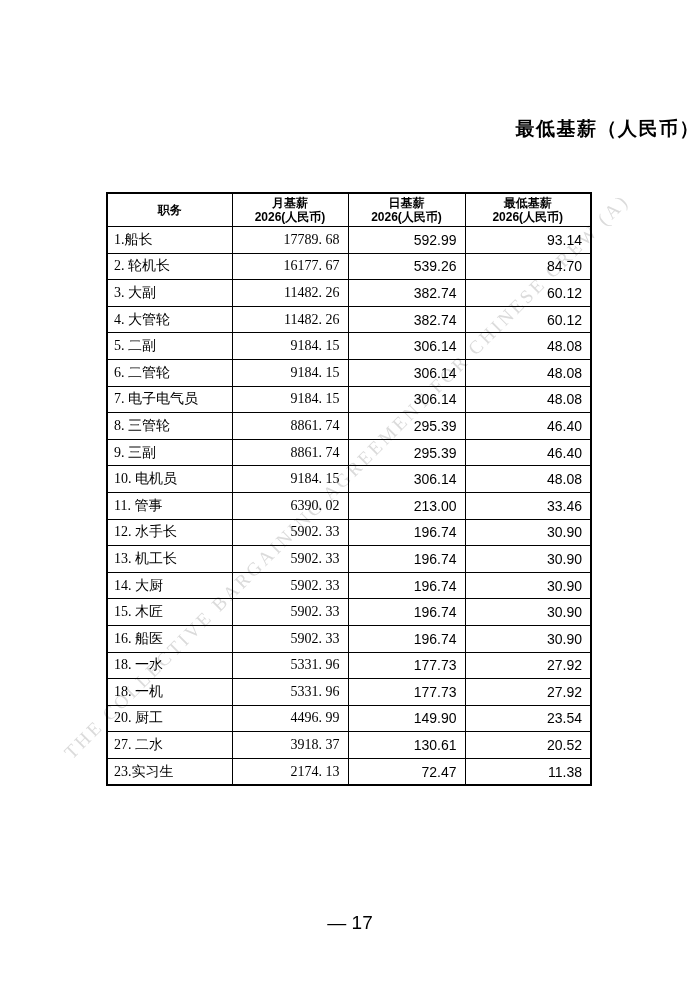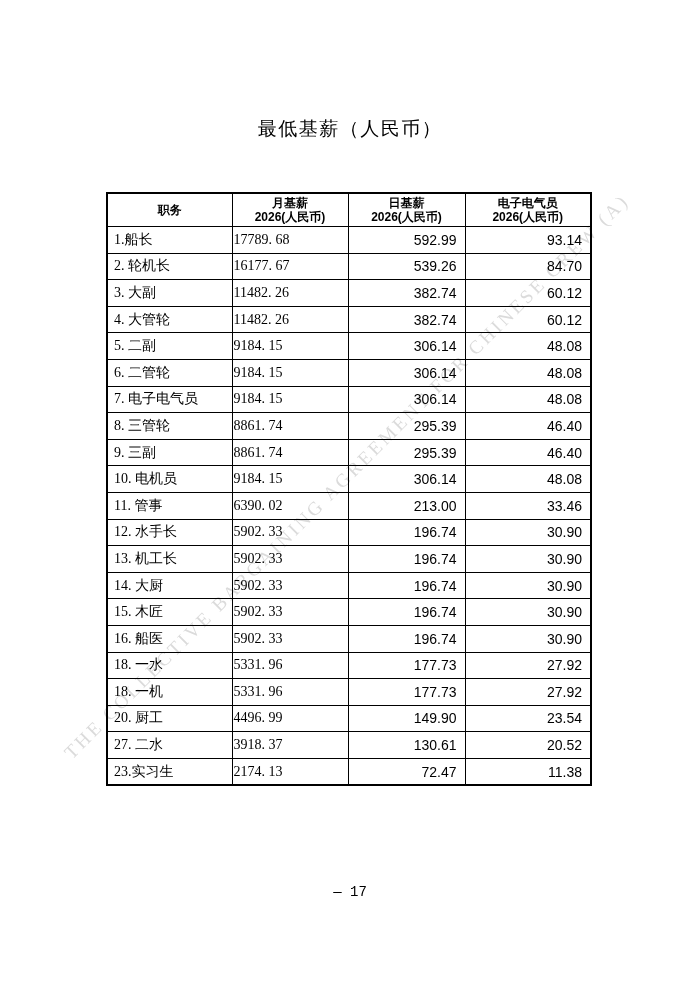--- a/index.html
+++ b/index.html
@@ -31,23 +31,23 @@
     pointer-events: none;
     z-index: 0;
   }
 
   
   .title {
     position: absolute;
     top: 116px;
     left: 0;
     width: 100%;
-    text-align: center;
+    text-align: right;
     font-family: "Liberation Sans", sans-serif;
-    font-weight: 400;
+    font-weight: 700;
     font-size: 19px;
     letter-spacing: 1.5px;
     z-index: 2;
   }
 
   
   .table-wrap {
     position: absolute;
     left: 106px;
     top: 192px;
@@ -80,39 +80,40 @@
     height: 23.6px;
     vertical-align: middle;
     font-size: 14px;
   }
   td.c-pos {
     text-align: left;
     padding-left: 6px;
     font-family: "Liberation Serif", serif;
   }
   td.c-month {
+    text-align: right;
     padding-right: 8px;
     font-family: "Liberation Serif", serif;
   }
   td.c-day, td.c-hour {
     text-align: right;
     padding-right: 8px;
     font-family: "Liberation Sans", sans-serif;
     font-size: 12.5px;
   }
 
   
   .footer {
     position: absolute;
-    top: 884px;
+    top: 912px;
     left: 0;
     width: 100%;
     text-align: center;
-    font-family: Liberation Mono, monospace;
-    font-size: 14px;
+    font-family: Liberation Sans, sans-serif;
+    font-size: 19px;
     z-index: 1;
   }
 </style>
 </head>
 <body>
 
 <div class="watermark">THE COLLECTIVE BARGAINING AGREEMENT FOR CHINESE CREW (A)</div>
 
 <div class="title">最低基薪（人民币）</div>
 
@@ -132,21 +133,21 @@
         </th>
         <th>
           <div>月基薪</div>
           <div>2026(人民币)</div>
         </th>
         <th>
           <div>日基薪</div>
           <div>2026(人民币)</div>
         </th>
         <th>
-          <div>电子电气员</div>
+          <div>最低基薪</div>
           <div>2026(人民币)</div>
         </th>
       </tr>
     </thead>
     <tbody id="salary-tbody">
   <tr>
     <td class="c-pos">1.船长</td>
     <td class="c-month">17789. 68</td>
     <td class="c-day">592.99</td>
     <td class="c-hour">93.14</td>

